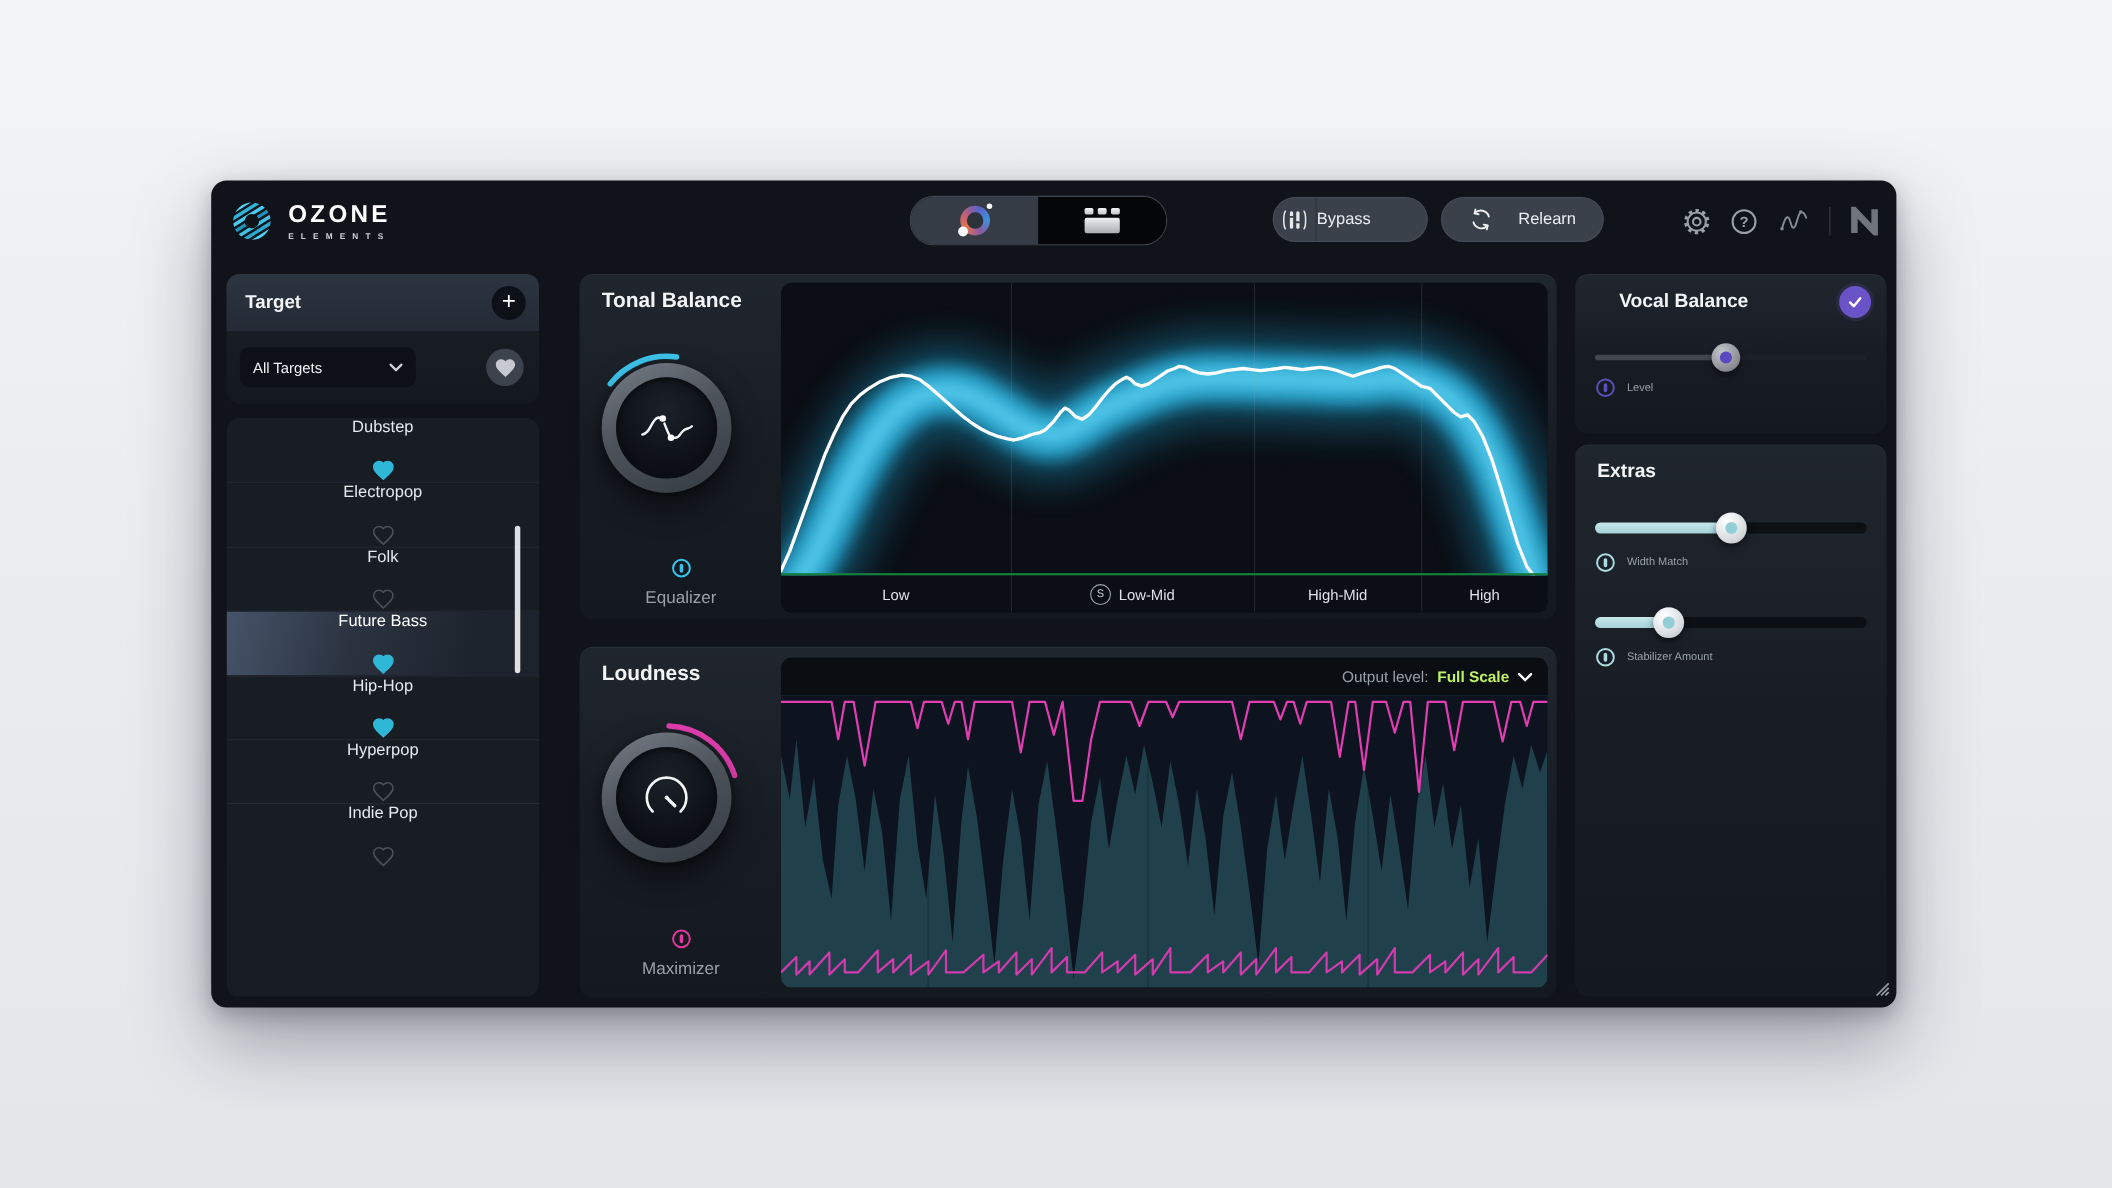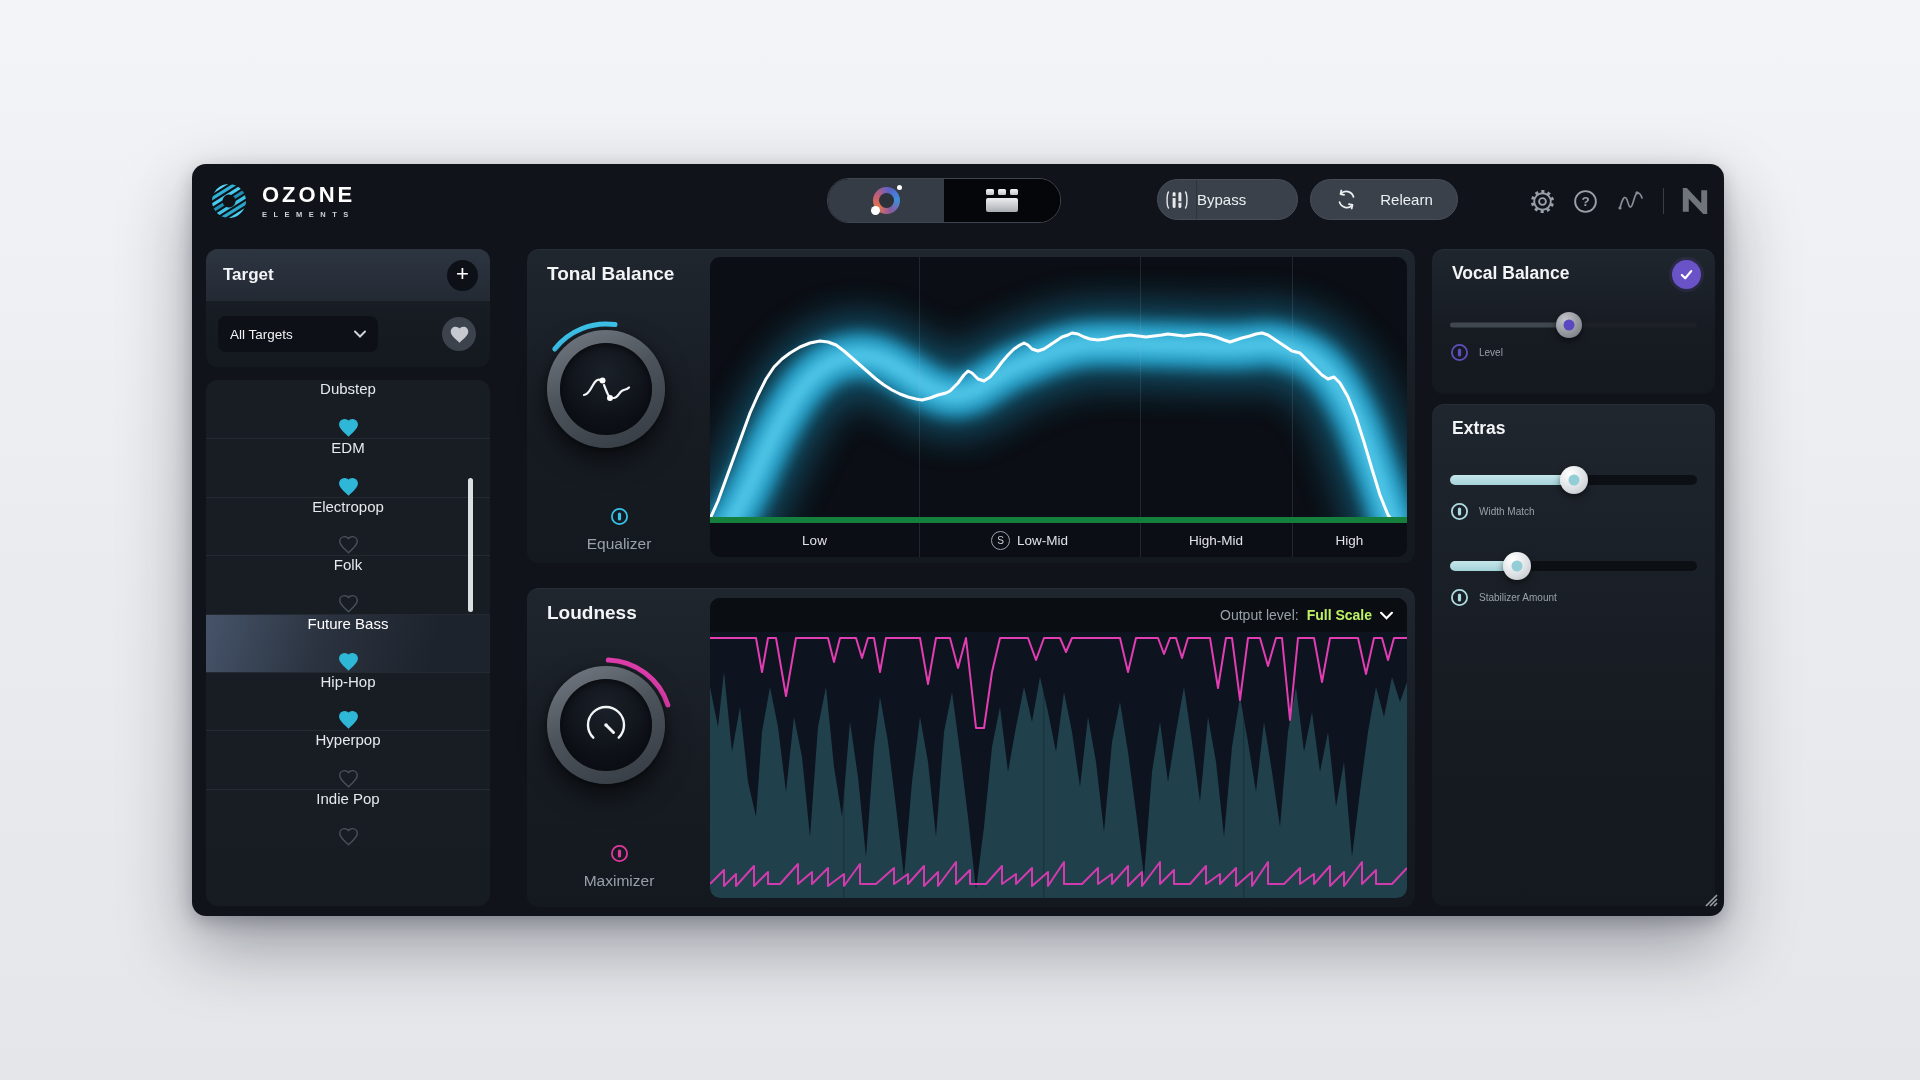--- a/index.html
+++ b/index.html
@@ -97,21 +97,21 @@
     background:linear-gradient(155deg,#767d86 0%,#4d535b 45%,#343a42 100%);
     box-shadow:0 12px 26px rgba(0,0,0,.55),0 2px 6px rgba(0,0,0,.4);}
   .knob-inner{position:absolute;inset:13px;border-radius:50%;
     background:radial-gradient(circle at 50% 32%,#1b2129 0%,#0c0f15 68%);
     display:flex;align-items:center;justify-content:center;
     box-shadow:inset 0 2px 6px rgba(0,0,0,.6);}
   .module-label{position:absolute;display:flex;align-items:center;gap:9px;color:#98a0a9;font-size:15.5px;flex-direction:column;}
 
   .display{position:absolute;background:#0b0e14;border-radius:10px;overflow:hidden;}
   .tb-display{left:183px;top:8px;width:697px;height:300px;}
-  .tb-strip{position:absolute;left:0;bottom:0;width:100%;height:34px;border-top:6px solid #15803d;margin-top:20px;}
+  .tb-strip{position:absolute;left:0;bottom:0;width:100%;height:34px;border-top:2px solid #15803d;margin-top:20px;}
   .tb-band-label{position:absolute;top:0;height:34px;display:flex;align-items:center;justify-content:center;gap:7px;
     color:#dfe2e6;font-size:13.5px;}
   .s-badge{width:17px;height:17px;border-radius:50%;border:1.2px solid #9aa1aa;color:#c9ced5;font-size:10px;
     display:flex;align-items:center;justify-content:center;}
   .v-div{position:absolute;top:0;bottom:0;width:1px;background:rgba(160,170,185,.16);}
 
   .ld-display{left:183px;top:10px;width:697px;height:300px;}
   .ld-head{position:absolute;left:0;top:0;width:100%;height:34px;background:#0a0d12;display:flex;align-items:center;
     justify-content:flex-end;gap:8px;box-sizing:border-box;padding-right:14px;}
   .ld-head .ol-label{color:#98a0a8;font-size:14px;}
@@ -268,26 +268,20 @@
   </div>
 
   <div class="panel sb-card2">
     <div class="t-row">
       <span class="t-label">Dubstep</span>
       <svg class="heart fav" viewBox="0 0 24 24">
           <path d="M12 21.35l-1.45-1.32C5.4 15.36 2 12.28 2 8.5 2 5.42 4.42 3 7.5 3c1.74 0 3.41.81 4.5 2.09C13.09 3.81 14.76 3 16.5 3 19.58 3 22 5.42 22 8.5c0 3.78-3.4 6.86-8.55 11.54L12 21.35z"></path>
         </svg>
     </div>
     <div class="t-row">
-      <span class="t-label">EDM</span>
-      <svg class="heart fav" viewBox="0 0 24 24">
-          <path d="M12 21.35l-1.45-1.32C5.4 15.36 2 12.28 2 8.5 2 5.42 4.42 3 7.5 3c1.74 0 3.41.81 4.5 2.09C13.09 3.81 14.76 3 16.5 3 19.58 3 22 5.42 22 8.5c0 3.78-3.4 6.86-8.55 11.54L12 21.35z"></path>
-        </svg>
-    </div>
-    <div class="t-row">
       <span class="t-label">Electropop</span>
       <svg class="heart" viewBox="0 0 24 24">
           <path d="M12 21.35l-1.45-1.32C5.4 15.36 2 12.28 2 8.5 2 5.42 4.42 3 7.5 3c1.74 0 3.41.81 4.5 2.09C13.09 3.81 14.76 3 16.5 3 19.58 3 22 5.42 22 8.5c0 3.78-3.4 6.86-8.55 11.54L12 21.35z"></path>
         </svg>
     </div>
     <div class="t-row">
       <span class="t-label">Folk</span>
       <svg class="heart" viewBox="0 0 24 24">
           <path d="M12 21.35l-1.45-1.32C5.4 15.36 2 12.28 2 8.5 2 5.42 4.42 3 7.5 3c1.74 0 3.41.81 4.5 2.09C13.09 3.81 14.76 3 16.5 3 19.58 3 22 5.42 22 8.5c0 3.78-3.4 6.86-8.55 11.54L12 21.35z"></path>
         </svg>
@@ -425,21 +419,21 @@
         <rect x="333" y="0" width="1.5" height="266" fill="rgba(0,0,0,.18)"></rect>
         <rect x="533" y="0" width="1.5" height="266" fill="rgba(0,0,0,.18)"></rect>
         <path fill="#0d1420" d="M0 0 L0 55 L8 95 L14 40 L22 120 L30 75 L38 150 L46 185 L52 100 L60 55 L68 95 L76 160 L84 85 L92 125 L100 205 L108 95 L116 55 L124 135 L132 185 L140 90 L148 145 L156 225 L164 115 L170 65 L178 110 L186 175 L194 245 L202 150 L210 85 L218 130 L226 205 L234 100 L242 60 L250 120 L258 185 L266 258 L274 195 L282 115 L290 75 L298 140 L306 95 L314 55 L322 90 L330 45 L338 80 L346 120 L354 60 L362 100 L370 155 L378 85 L386 130 L394 200 L402 110 L410 70 L418 120 L426 180 L434 245 L442 140 L450 90 L458 150 L466 100 L474 55 L482 110 L490 170 L498 85 L506 130 L514 205 L522 115 L530 65 L538 110 L546 160 L554 90 L562 140 L570 195 L578 100 L586 55 L594 120 L602 80 L610 140 L618 100 L626 175 L634 130 L642 225 L650 160 L658 100 L666 55 L674 85 L682 45 L690 70 L697 50 L697 0 Z"></path>
         <path fill="none" stroke="#e23db2" stroke-width="2" stroke-linejoin="round" d="M0 6 H46 L52 40 L58 6 H66 L76 64 L86 6 H118 L124 30 L130 6 H146 L152 26 L158 6 L164 6 L170 40 L176 6 H210 L218 52 L226 6 H240 L248 36 L256 6 L266 96 L274 96 L282 40 L290 6 H318 L326 28 L334 6 H350 L356 20 L362 6 H410 L418 40 L426 6 H448 L454 22 L460 6 L466 6 L472 26 L478 6 H500 L508 56 L516 6 L522 6 L530 68 L538 6 H550 L558 34 L566 6 L572 6 L580 88 L588 6 H604 L612 50 L620 6 H648 L656 42 L664 6 H672 L678 28 L684 6 H697"></path>
         <path fill="none" stroke="#d23bae" stroke-width="2" stroke-linejoin="round" d="M0 252 L14 238 L14 254 L26 242 L26 254 L44 234 L44 254 L58 240 L58 252 H70 L88 232 L88 252 L102 240 L102 252 L118 236 L118 254 L134 242 L134 254 L150 232 L150 252 H166 L184 236 L184 252 L198 242 L198 252 L214 234 L214 254 L228 240 L228 254 L246 230 L246 252 L260 238 L260 252 H276 L292 234 L292 252 L306 242 L306 252 L322 236 L322 254 L338 240 L338 254 L354 230 L354 252 H372 L388 236 L388 252 L402 242 L402 252 L418 234 L418 254 L432 240 L432 254 L450 230 L450 252 L464 238 L464 252 H480 L496 234 L496 252 L510 242 L510 252 L526 236 L526 254 L542 240 L542 254 L558 230 L558 252 H574 L590 236 L590 252 L604 242 L604 252 L620 234 L620 254 L634 240 L634 254 L652 230 L652 252 L666 238 L666 252 H682 L697 236"></path>
       </svg>
     </div>
   </div>
 
   <div class="panel vocal">
-    <div class="panel-title p-title" style="font-size:17.5px;">Vocal Balance</div>
+    <div class="panel-title p-title" style="font-size:17.5px;margin-left:20px;">Vocal Balance</div>
     <div class="check-btn">
       <svg width="17" height="17" viewBox="0 0 20 20">
         <polyline points="4.5,10.5 8.5,14.5 15.5,6" fill="none" stroke="#ffffff" stroke-width="2.6" stroke-linecap="round" stroke-linejoin="round"></polyline>
       </svg>
     </div>
     <div class="slider vb-slider">
       <div class="track"></div>
       <div class="fill" style="width: 48%;"></div>
       <div class="thumb" style="left: 48%;"></div>
     </div>

